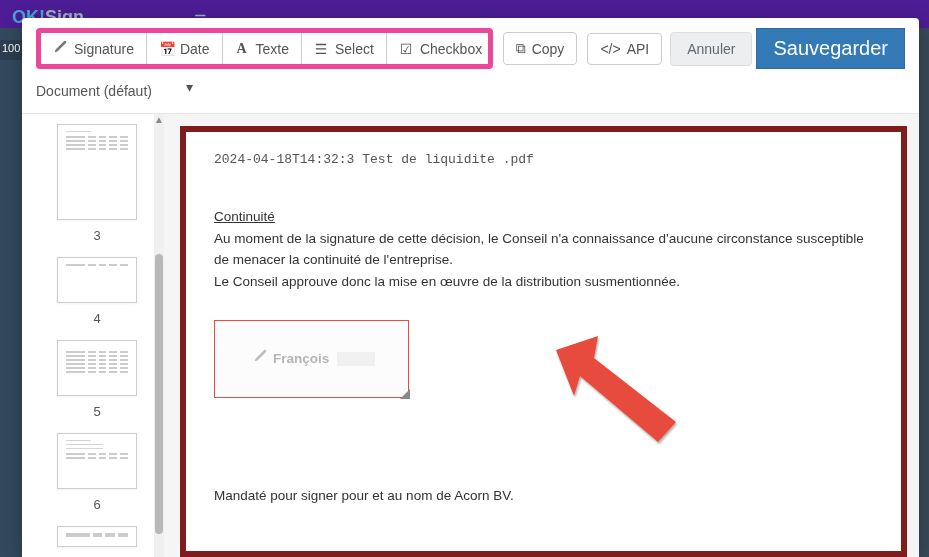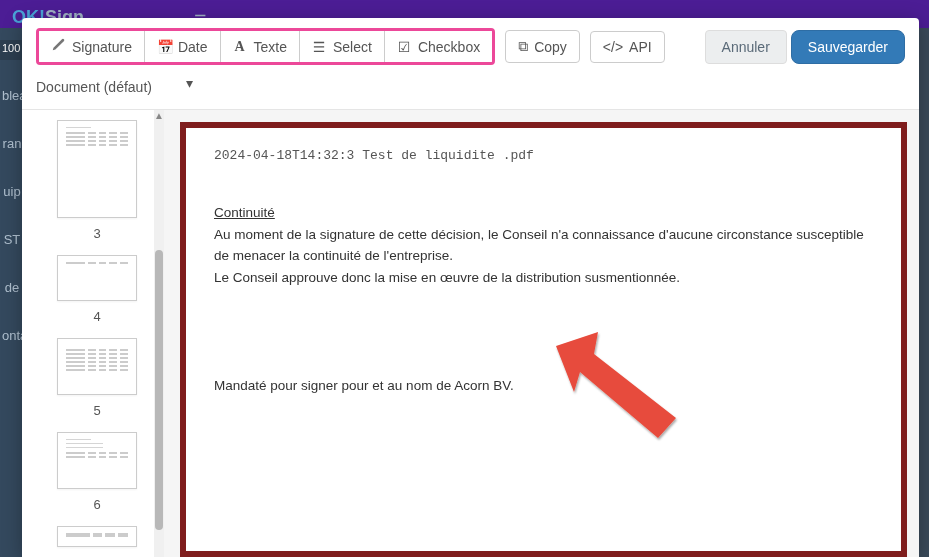--- a/index.html
+++ b/index.html
@@ -29,25 +29,23 @@
   .top-bar .right-items { display: flex; gap: 18px; align-items: center; color: #a0b2c4; font-size: 13px; }
   .sidebar {
     position: absolute;
     left: 0; top: 28px;
     width: 22px;
     height: 529px;
     background: #34495e;
     color: #b0c0cf;
     overflow: hidden;
     display: flex;
-    flex-direction: column;
     gap: 28px;
     padding-top: 12px;
     font-size: 13px;
-    text-align: center;
   }
   .sidebar .item { height: 20px; padding-left: 2px; white-space: nowrap; }
   .sidebar .zoom { font-size: 11px; color: #fff; background: #2c3e50; padding: 2px; }
   .modal {
     position: absolute;
     left: 22px;
     top: 18px;
     width: 897px;
     height: 539px;
     background: #fff;
@@ -58,21 +56,21 @@
     overflow: hidden;
   }
   .toolbar {
     display: flex;
     align-items: center;
     padding: 10px 14px 6px 14px;
     gap: 4px;
   }
   .tool-group {
     display: flex;
-    border: 3px solid #ec4899;
+    border: 5px solid #ec4899;
     border-radius: 4px;
     overflow: hidden;
   }
   .tool-btn {
     background: #fff;
     border: none;
     border-right: 1px solid #ccc;
     padding: 7px 12px;
     font-size: 14px;
     color: #555;
@@ -104,23 +102,23 @@
     padding: 8px 16px;
     border-radius: 4px;
     cursor: pointer;
     font-size: 14px;
   }
   .btn-save {
     background: #337ab7;
     border: 1px solid #2e6da4;
     color: #fff;
     padding: 8px 16px;
-    border-radius: 8px;
+    border-radius: 0;
     cursor: pointer;
-    font-size: 14px;
+    font-size: 20px;
   }
   .subbar {
     padding: 4px 14px 10px 14px;
     display: flex;
     align-items: flex-start;
     gap: 6px;
   }
   .doc-select {
     border: none;
     background: transparent;
@@ -470,20 +468,30 @@
     </div>
 
     <div class="page-area">
       <div class="page">
         <div class="page-header">2024-04-18T14:32:3 Test de liquidite .pdf</div>
         <div class="page-body">
           <div class="section-title">Continuité</div>
           <div class="para">Au moment de la signature de cette décision, le Conseil n'a connaissance d'aucune circonstance susceptible de menacer la continuité de l'entreprise.</div>
           <div class="para">Le Conseil approuve donc la mise en œuvre de la distribution susmentionnée.</div>
 
+          <div class="sig-field">
+            <span class="icon">
+              <svg class="pen-icon" viewBox="0 0 16 16">
+                  <path fill="#bdbdbd" d="M12.8 1.2a1.5 1.5 0 0 1 2.1 2.1L5 13.2 2 14l.8-3L12.8 1.2z"></path>
+                </svg>
+            </span>
+            <span>François</span>
+            <span class="sig-name-mask"></span>
+            <div class="resize-handle"></div>
+          </div>
 
           <div class="mandate">Mandaté pour signer pour et au nom de Acorn BV.</div>
         </div>
 
         <svg class="arrow-overlay" width="180" height="130">
           <defs>
             <filter id="ds">
                 <feDropShadow dx="1" dy="2" stdDeviation="1" flood-opacity="0.35"></feDropShadow>
               </filter>
           </defs>

